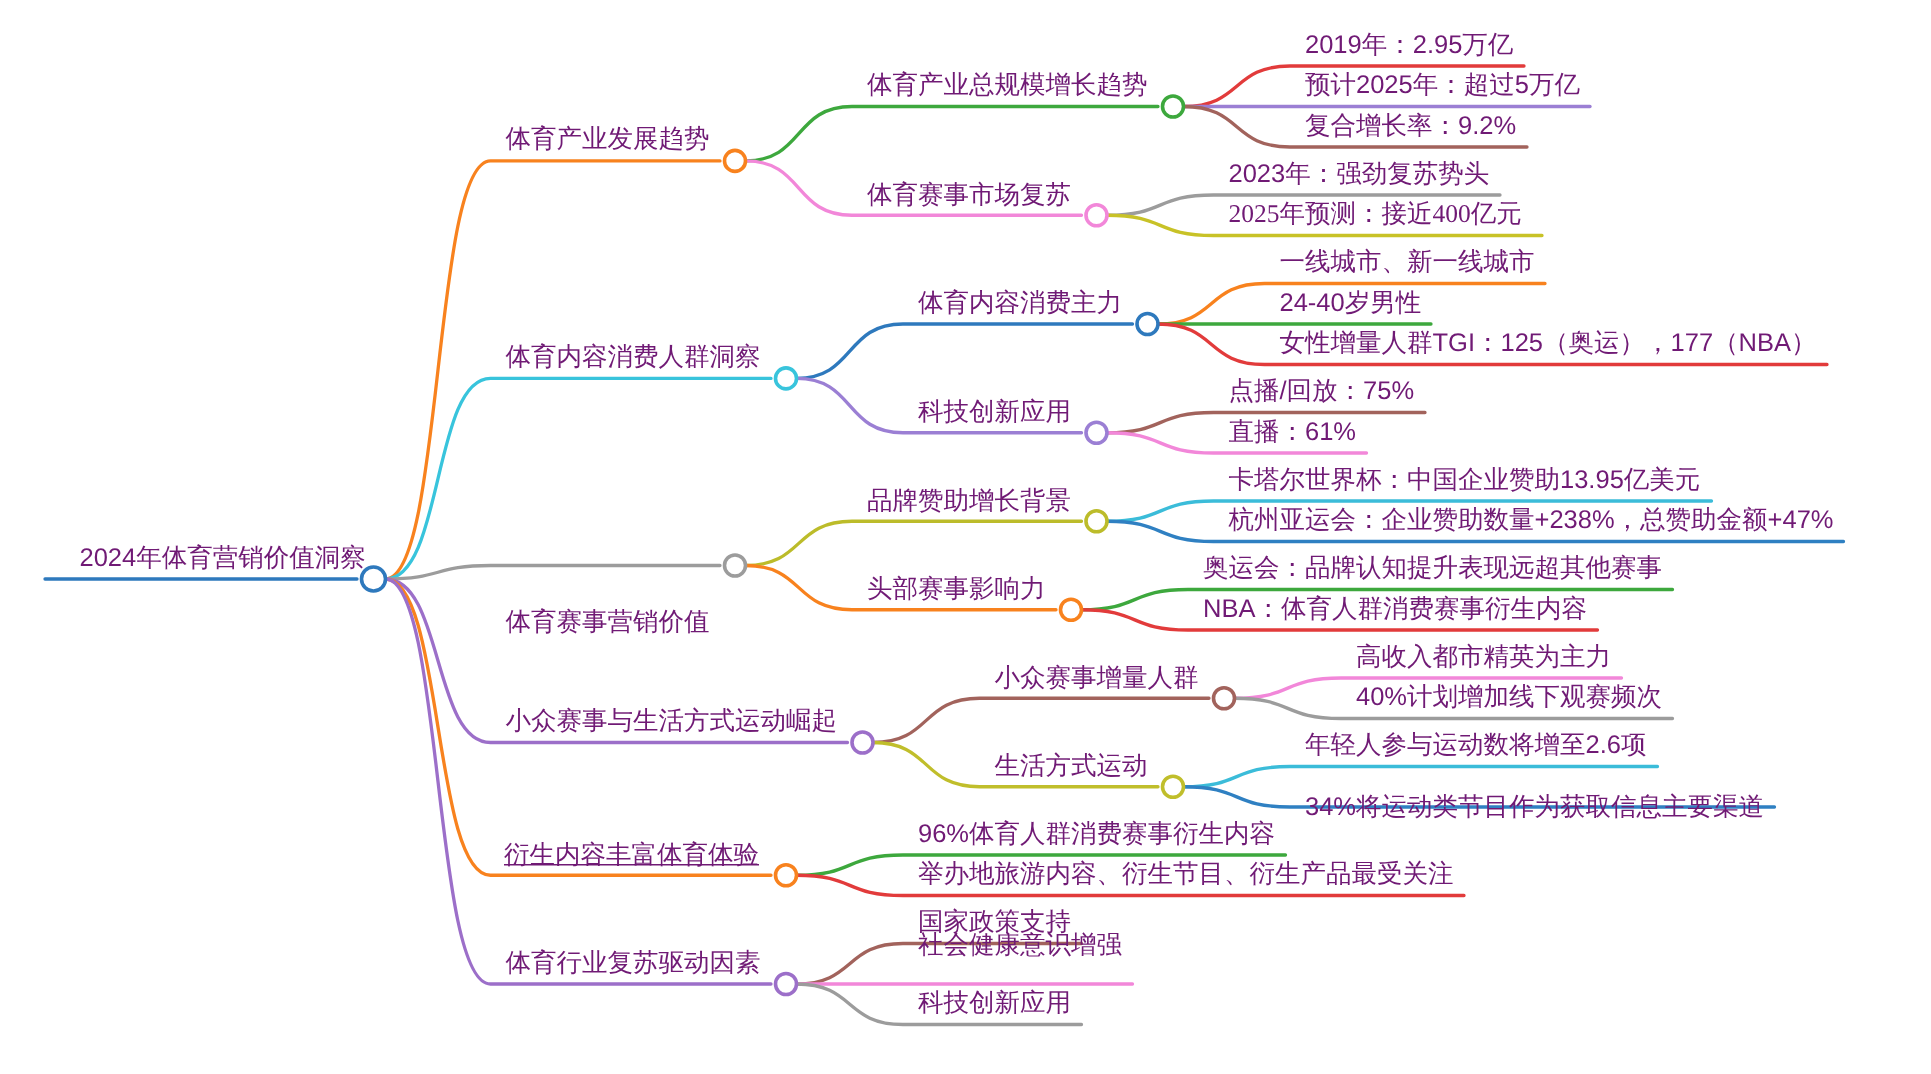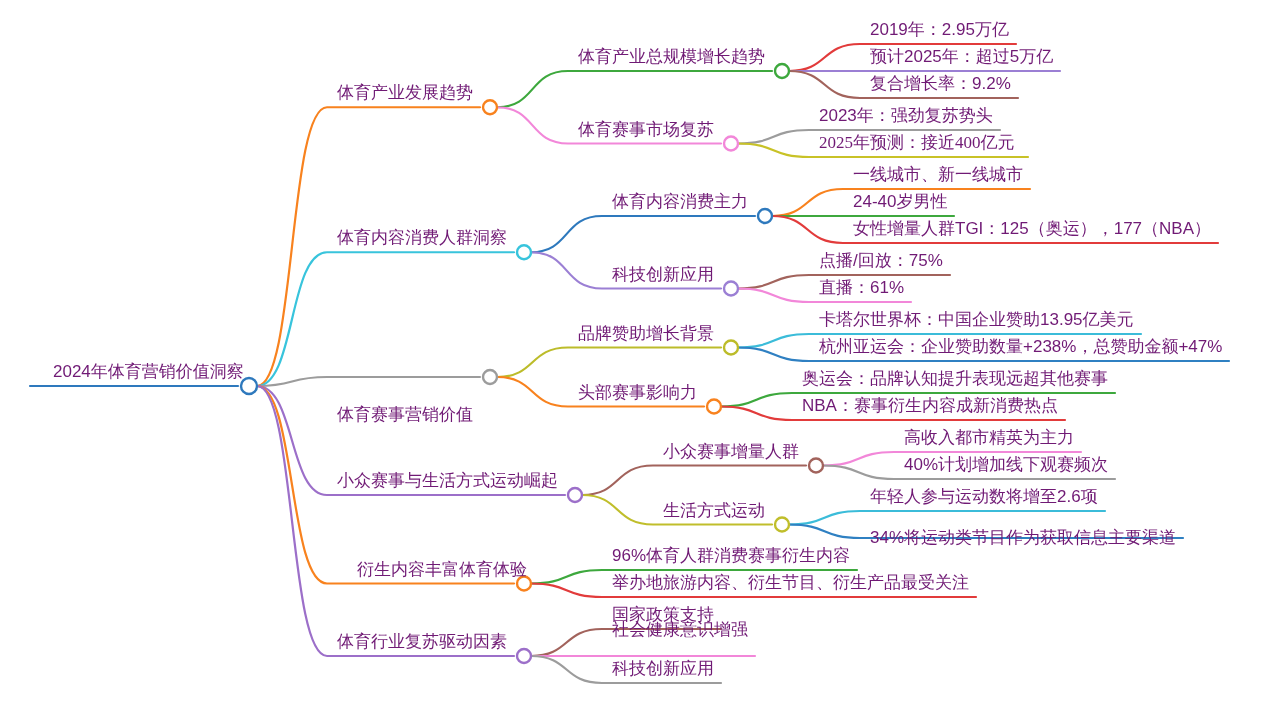--- a/index.html
+++ b/index.html
@@ -98,28 +98,28 @@
     <div class="label" style="left: 853px; top: 217px;">女性增量人群TGI：125（奥运），177（NBA）</div>
     <div class="label" style="left: 612px; top: 262.5px;">科技创新应用</div>
     <div class="label" style="left: 819px; top: 249px;">点播/回放：75%</div>
     <div class="label" style="left: 819px; top: 276px;">直播：61%</div>
     <div class="label" style="left: 337px; top: 371px; margin-top: 32px;">体育赛事营销价值</div>
     <div class="label" style="left: 578px; top: 321.5px;">品牌赞助增长背景</div>
     <div class="label" style="left: 819px; top: 308px;">卡塔尔世界杯：中国企业赞助13.95亿美元</div>
     <div class="label" style="left: 819px; top: 335px;">杭州亚运会：企业赞助数量+238%，总赞助金额+47%</div>
     <div class="label" style="left: 578px; top: 380.5px;">头部赛事影响力</div>
     <div class="label" style="left: 802px; top: 367px;">奥运会：品牌认知提升表现远超其他赛事</div>
-    <div class="label" style="left: 802px; top: 394px;">NBA：赛事衍生内容成新消费热点</div>
+    <div class="label" style="left: 802px; top: 394px;">NBA：体育人群消费赛事衍生内容</div>
     <div class="label" style="left: 337px; top: 469px;">小众赛事与生活方式运动崛起</div>
     <div class="label" style="left: 663px; top: 439.5px;">小众赛事增量人群</div>
     <div class="label" style="left: 904px; top: 426px;">高收入都市精英为主力</div>
     <div class="label" style="left: 904px; top: 453px;">40%计划增加线下观赛频次</div>
     <div class="label" style="left: 663px; top: 498.5px;">生活方式运动</div>
     <div class="label" style="left: 870px; top: 485px;">年轻人参与运动数将增至2.6项</div>
     <div class="label" style="left: 870px; top: 512px; margin-top: 14px;">34%将运动类节目作为获取信息主要渠道</div>
-    <div class="label" style="left: 357px; top: 557.5px;">衍生内容丰富体育体验</div>
+    <div class="label" style="left: 336px; top: 557.5px; text-decoration: underline;">衍生内容丰富体育体验</div>
     <div class="label" style="left: 612px; top: 544px;">96%体育人群消费赛事衍生内容</div>
     <div class="label" style="left: 612px; top: 571px;">举办地旅游内容、衍生节目、衍生产品最受关注</div>
     <div class="label" style="left: 337px; top: 630px;">体育行业复苏驱动因素</div>
     <div class="label" style="left: 612px; top: 603px;">国家政策支持</div>
     <div class="label" style="left: 612px; top: 618px;">社会健康意识增强</div>
     <div class="label" style="left: 612px; top: 657px;">科技创新应用</div>
   </div>
 
 </body></html>

